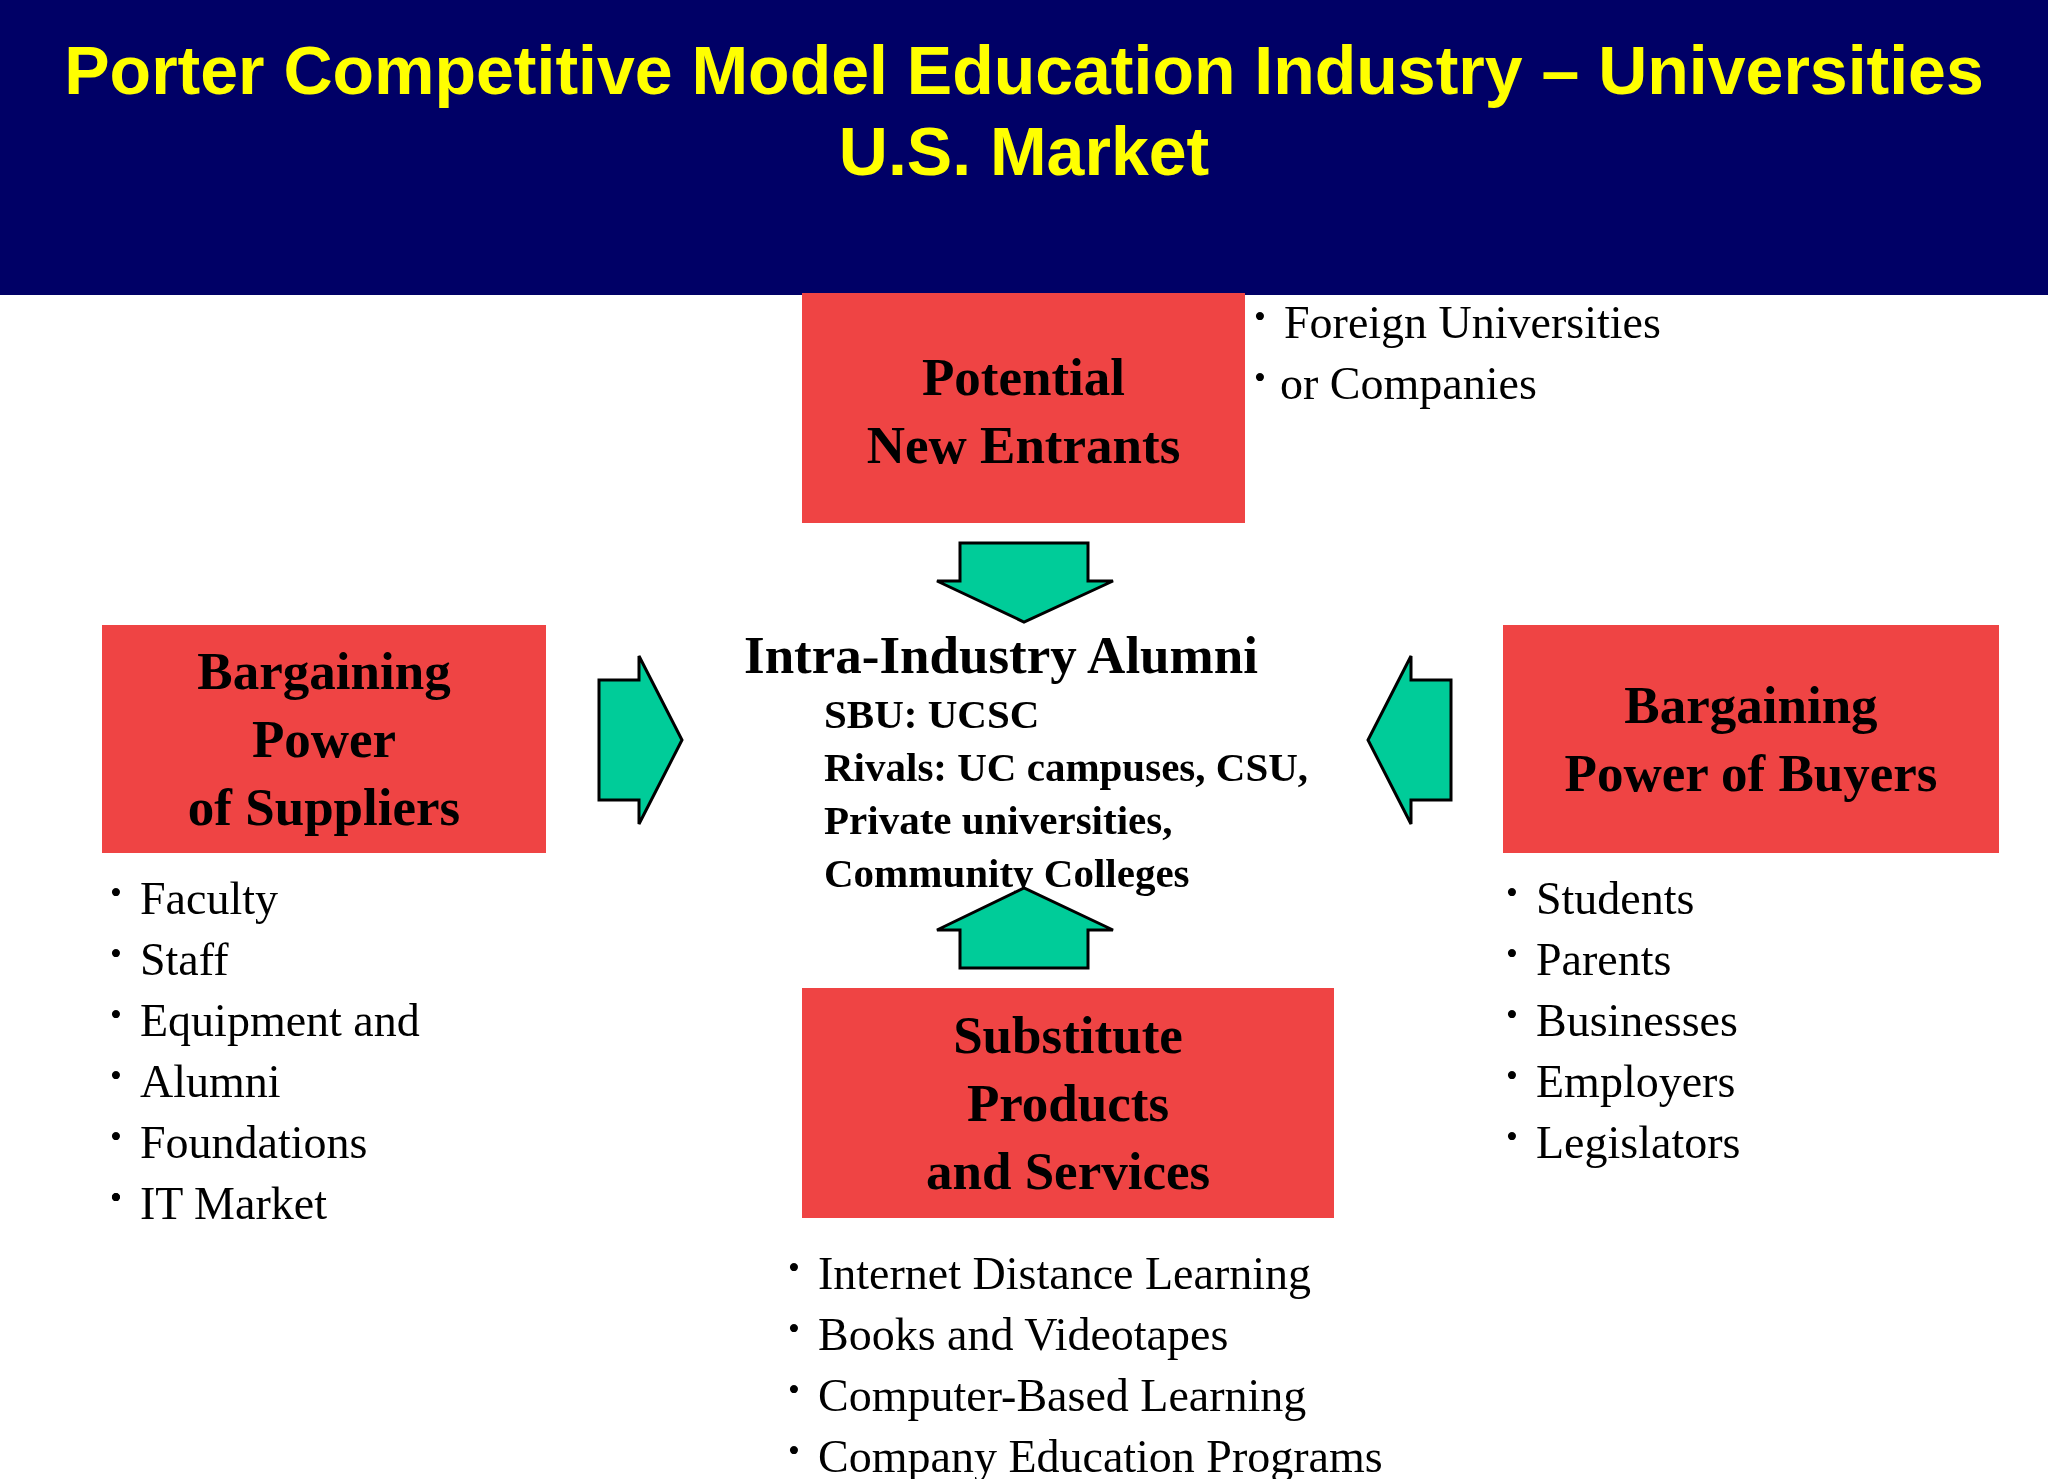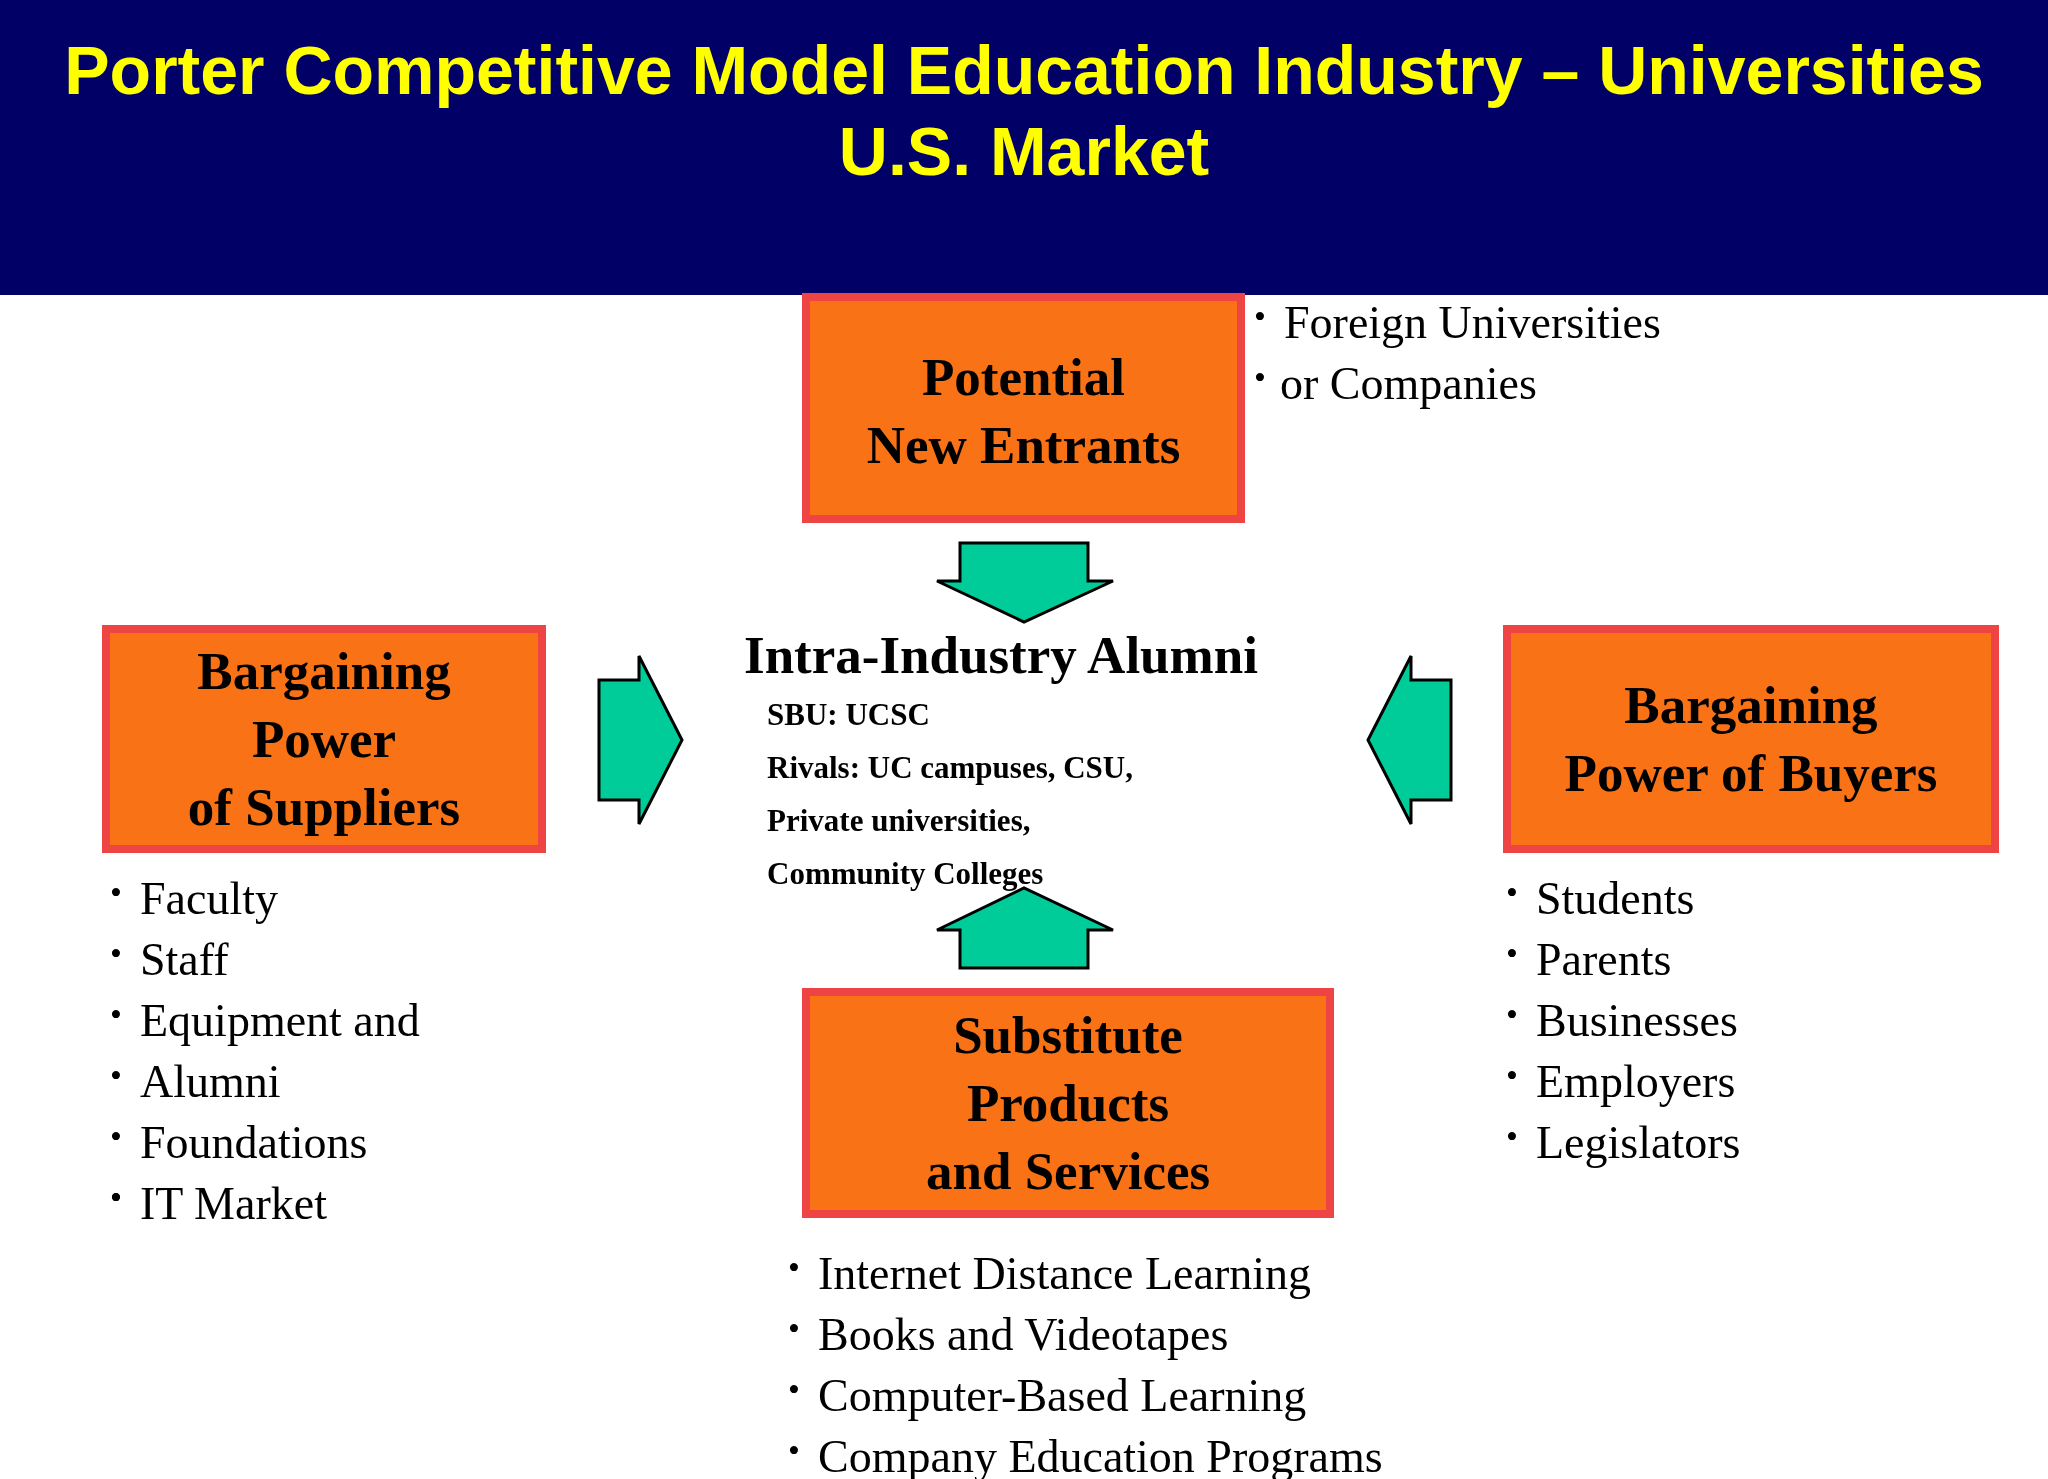--- a/index.html
+++ b/index.html
@@ -13,37 +13,37 @@
     position: absolute; left: 0; top: 0; width: 2048px; height: 295px;
     background: #000066;
   }
   .title-line {
     position: absolute; left: 0; width: 2048px; text-align: center;
     font-family: "Liberation Sans", "DejaVu Sans", sans-serif;
     font-weight: bold; color: #FFFF00; font-size: 68px; line-height: 80px;
     letter-spacing: 0px;
   }
   .box {
-    position: absolute; background: #f97316; border: 8px solid #ef4444;
+    position: absolute; background: #ef4444; border: 8px solid #ef4444;
     box-sizing: border-box; display: flex; align-items: center; justify-content: center;
     text-align: center; font-weight: bold; font-size: 53px; line-height: 68px;
   }
   .box-label { white-space: pre-line; }
   .bullets {
     position: absolute; list-style: none; margin: 0; padding: 0;
     font-size: 46px; line-height: 61px;
   }
   .bullets li { position: relative; padding-left: 30px; white-space: nowrap; }
   .bullets li .dot {
     position: absolute; left: 0; top: -6px; font-size: 34px;
   }
   .bullets li.cont { padding-left: 38px; }
   .center-block { position: absolute; font-weight: bold; }
   .center-title { font-size: 53px; line-height: 66px; white-space: nowrap; }
-  .center-lines { margin-left: 23px; font-size: 31px; line-height: 53px; white-space: nowrap; }
+  .center-lines { margin-left: 80px; font-size: 41px; line-height: 53px; white-space: nowrap; }
   svg.arrow { position: absolute; overflow: visible; }
 </style>
 </head>
 <body>
 
 <div class="header">
   <div class="title-line" style="top:30px;">Porter Competitive Model Education Industry – Universities</div>
   <div class="title-line" style="top:111px;">U.S. Market</div>
 </div>
 

